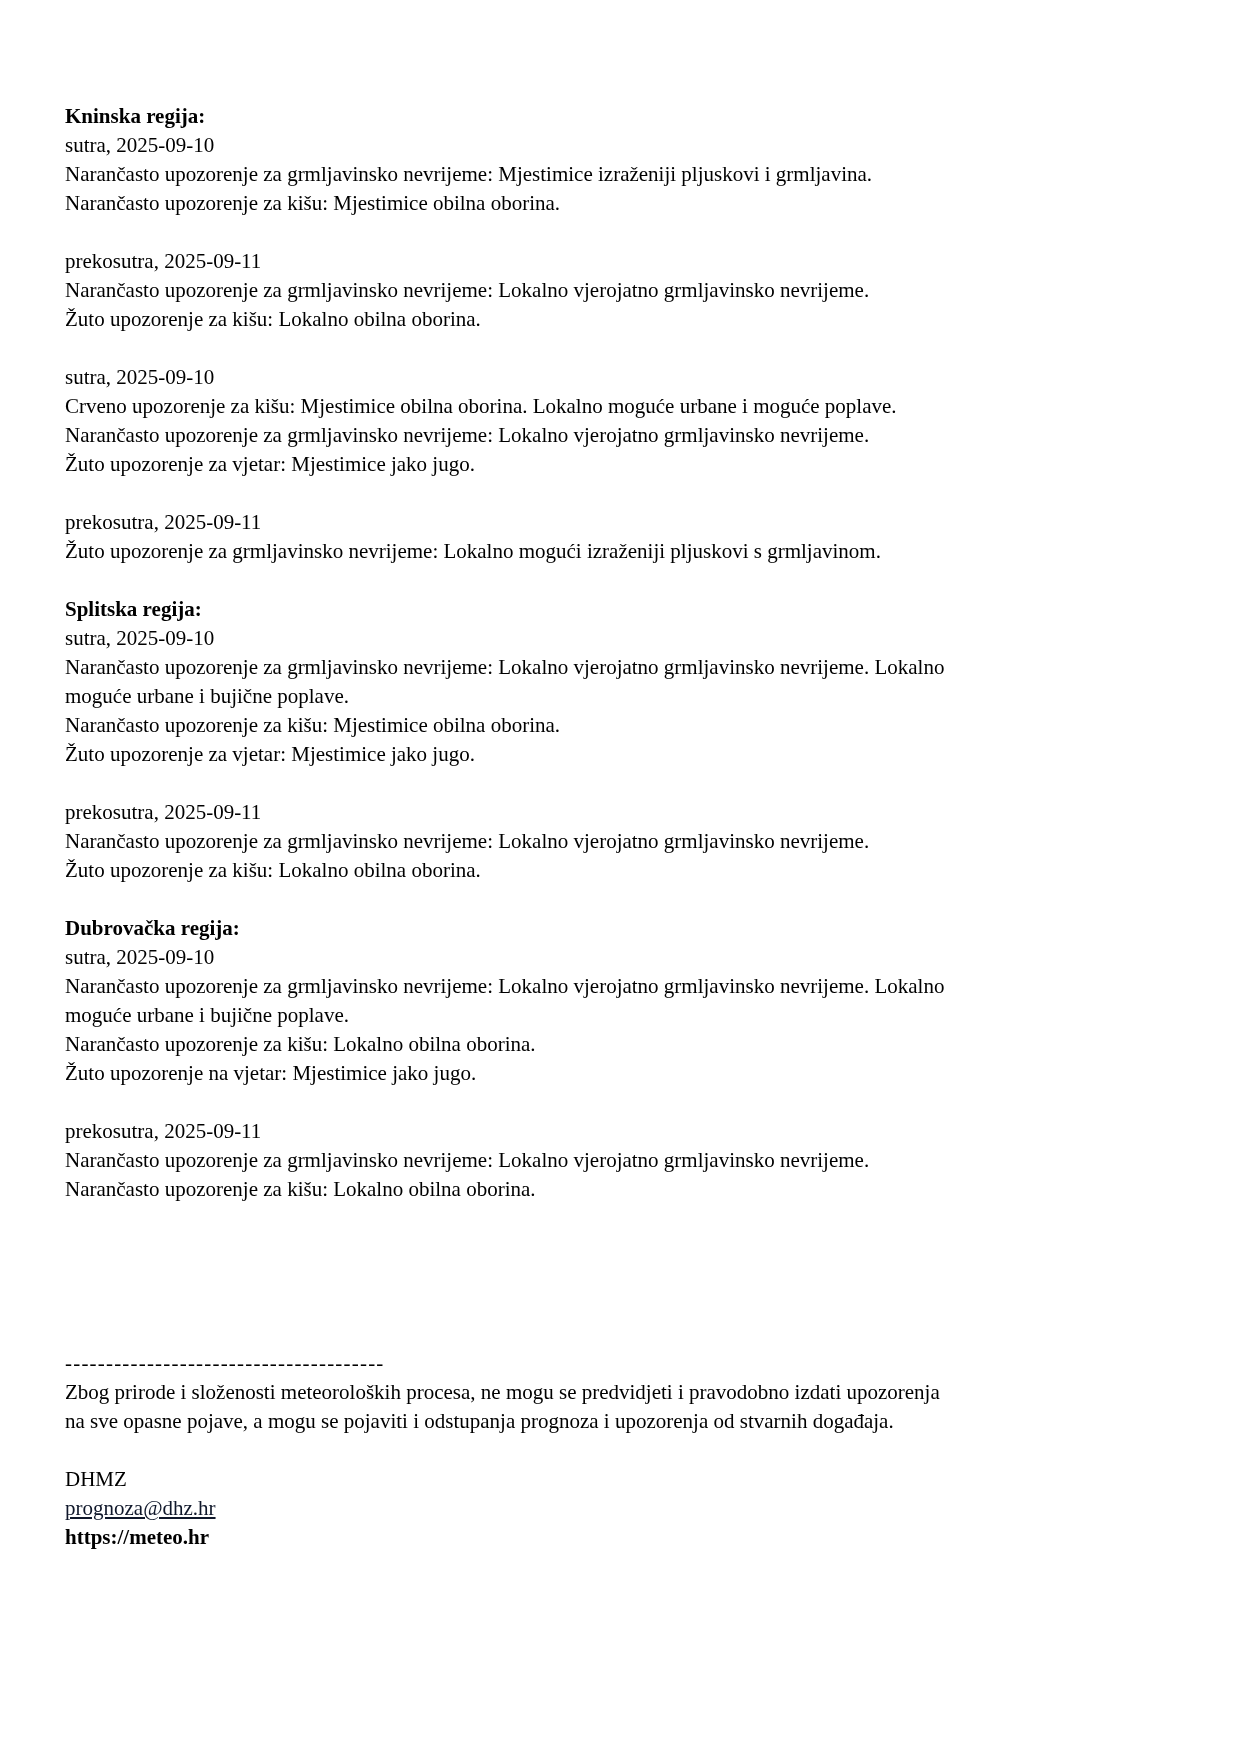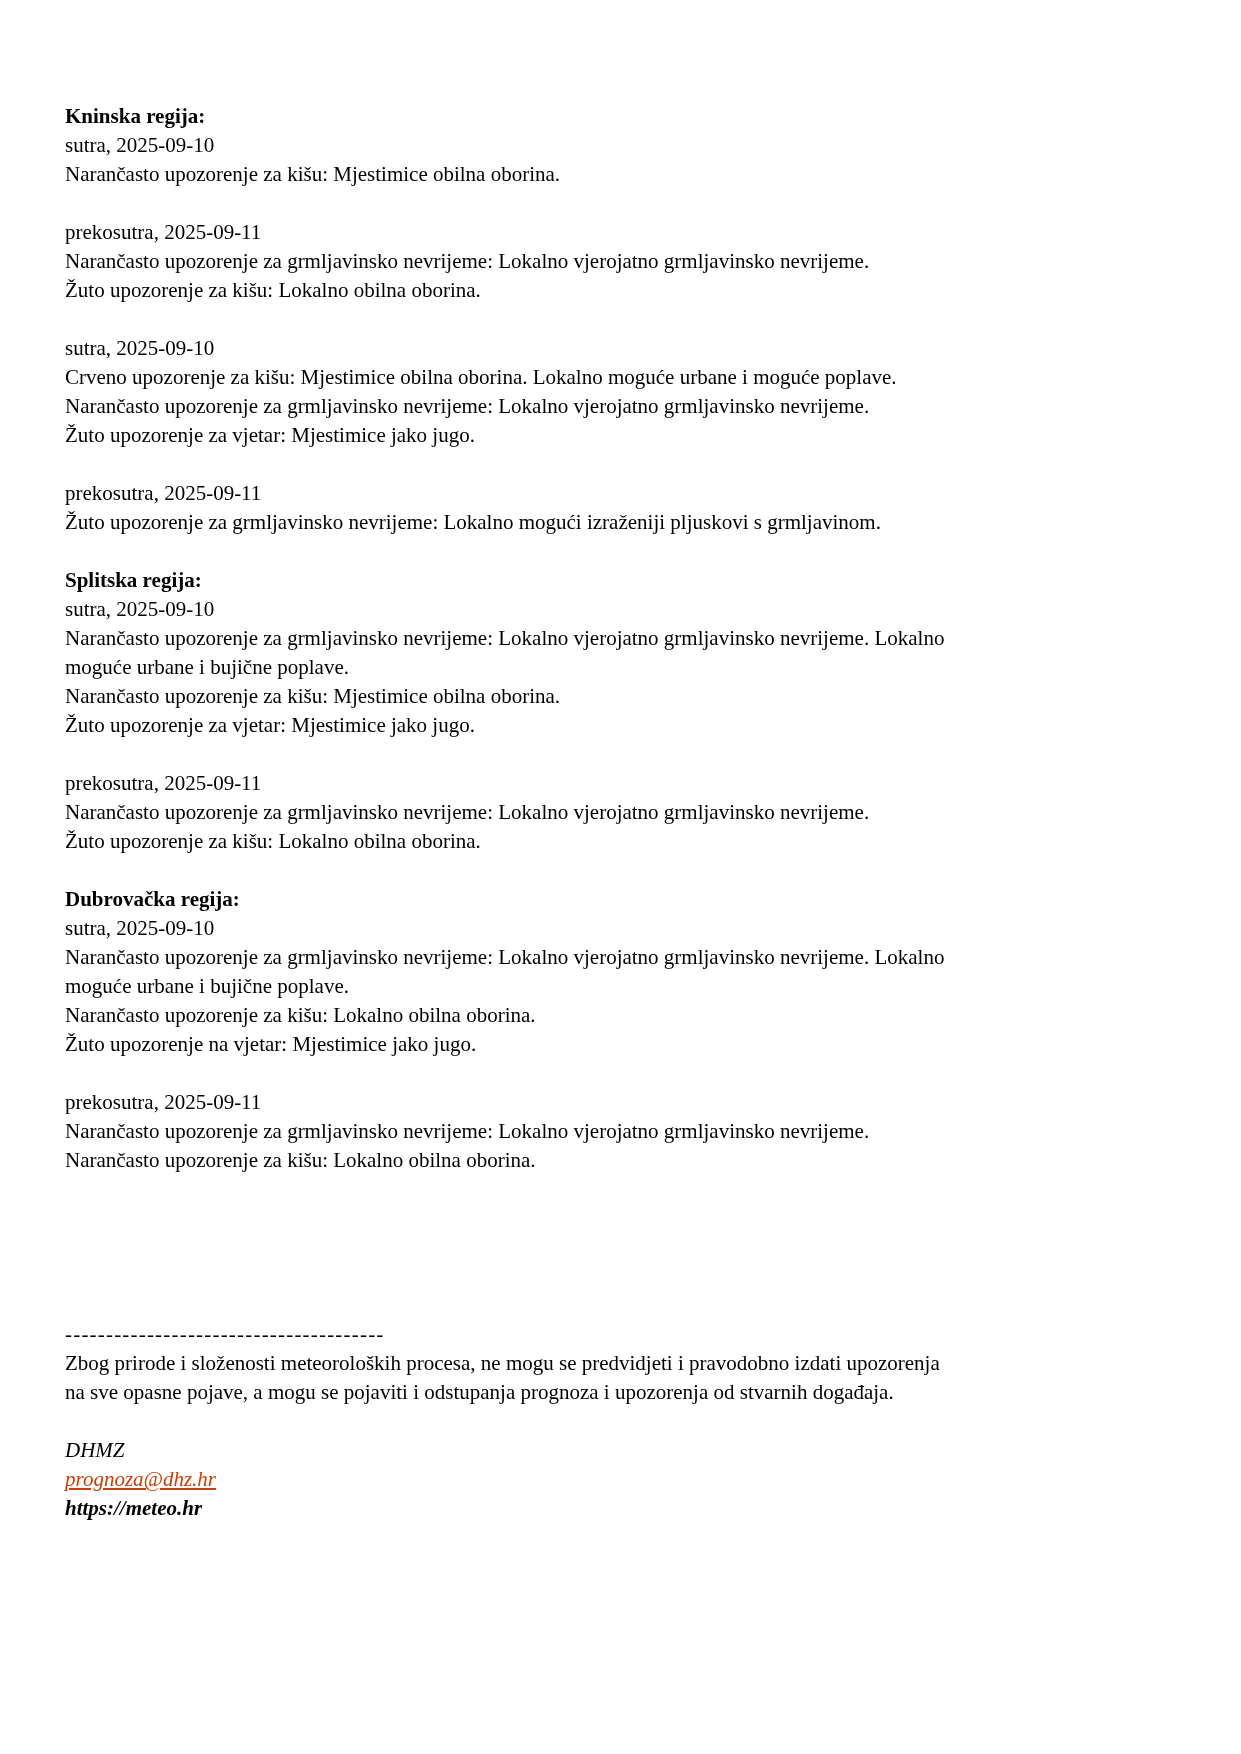--- a/index.html
+++ b/index.html
@@ -15,35 +15,36 @@
     padding: 102px 65px 0 65px;
     overflow: hidden;
   }
   .content { max-width: 1111px; }
   .heading { font-weight: bold; font-size: 21px; line-height: 29px; }
   .forecast { margin-bottom: 29px; }
   .warning { white-space: pre-line; }
   .footer { margin-top: 145px; }
   .separator { letter-spacing: 1.2px; white-space: nowrap; }
   .disclaimer-body { white-space: pre-line; }
-  .signature { margin-top: 29px; font-style: italic; }
-  .email-link { color: #c2410c; text-decoration: underline; }
+  .signature { margin-top: 29px; }
+  .email-link { color: #0f172a; text-decoration: underline; }
   .website { font-weight: bold; }
 </style>
 </head>
 <body>
 
 <div class="page">
   <div class="content">
 
     <div>
         <section>
           <h2 class="heading">Kninska regija:</h2>
           <div class="forecast">
             <div>sutra, 2025-09-10</div>
+            <div class="warning">Narančasto upozorenje za grmljavinsko nevrijeme: Mjestimice izraženiji pljuskovi i grmljavina.</div>
             <div class="warning">Narančasto upozorenje za kišu: Mjestimice obilna oborina.</div>
           </div>
           <div class="forecast">
             <div>prekosutra, 2025-09-11</div>
             <div class="warning">Narančasto upozorenje za grmljavinsko nevrijeme: Lokalno vjerojatno grmljavinsko nevrijeme.</div>
             <div class="warning">Žuto upozorenje za kišu: Lokalno obilna oborina.</div>
           </div>
         </section>
         <section>
           <div class="forecast">

